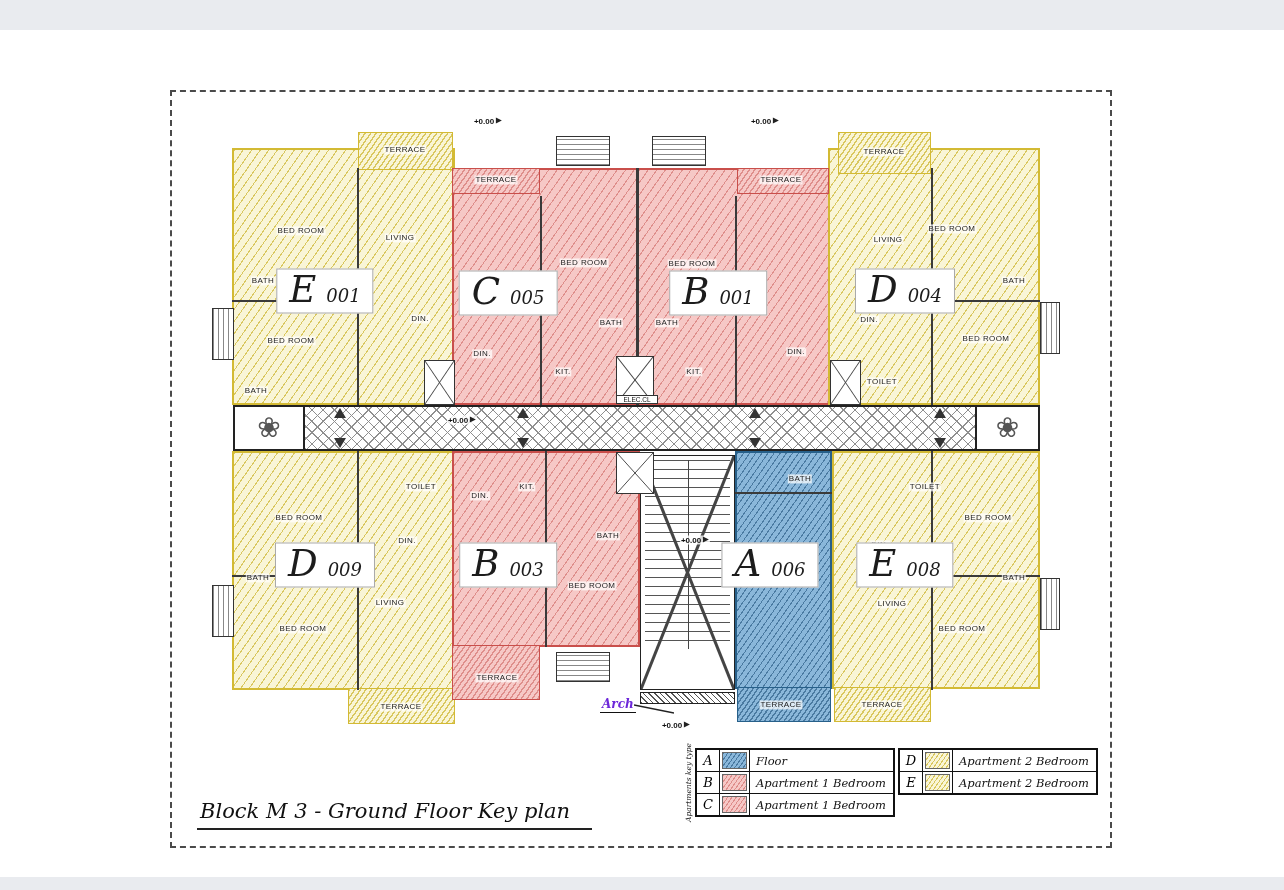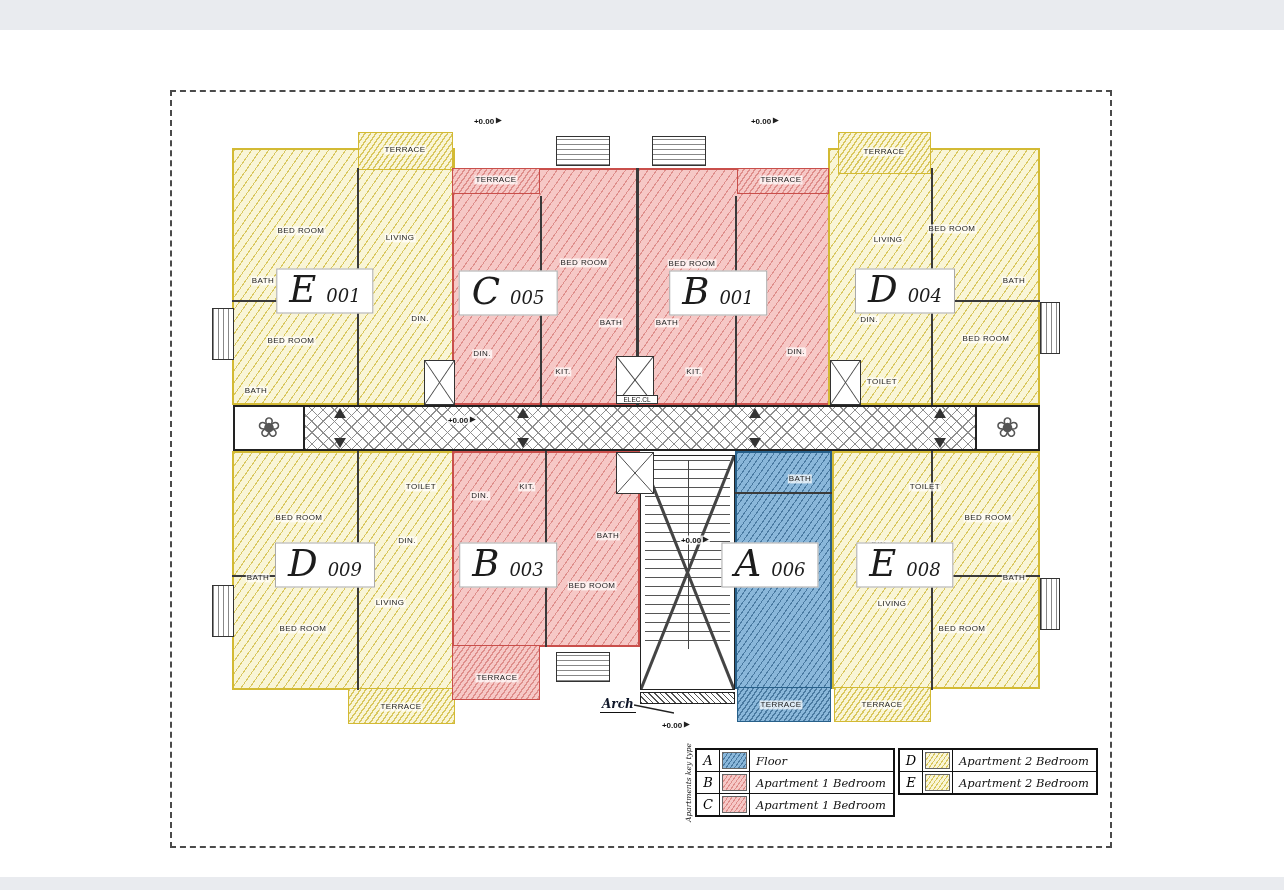--- a/index.html
+++ b/index.html
@@ -114,21 +114,21 @@
     display: inline-block; width: 0; height: 0; margin-left: 2px;
     border-left: 6px solid #222; border-top: 3px solid transparent; border-bottom: 3px solid transparent;
   }
 
   .elec-note {
     left: 616px; top: 395px; width: 42px; z-index: 6; text-align: center;
     font-size: 6.5px; color: #111; background: #fff; border: 1px solid #333; box-sizing: border-box;
   }
   .arch-note {
     left: 600px; top: 697px; z-index: 6;
-    font: italic 700 12px "DejaVu Serif", serif; color: #0f172a;
+    font: italic 700 12px "DejaVu Serif", serif; color: #6d28d9;
     border-bottom: 1.5px solid #111; padding: 0 2px 1px 2px; background: #fff;
   }
   .arch-leader { left: 634px; top: 701px; width: 40px; height: 14px; z-index: 6; }
   .arch-leader line { stroke: #222; stroke-width: 1.5; }
 
   
   .legend { position: absolute; left: 681px; top: 748px; display: flex; align-items: flex-start; z-index: 8; }
   .legend-axis {
     width: 14px; height: 69px; display: flex; align-items: center; justify-content: center;
     writing-mode: vertical-rl; transform: rotate(180deg);
@@ -401,13 +401,14 @@
       <div class="legend-row">
         <div class="lg-letter">E</div>
         <div class="lg-swatch">
             <div class="sw apt2"></div>
           </div>
         <div class="lg-label">Apartment 2 Bedroom</div>
       </div>
     </div>
   </div>
 
+  <div class="plan-title">Block M 3  -  Ground  Floor Key plan</div>
 </div>
 
 </body></html>

